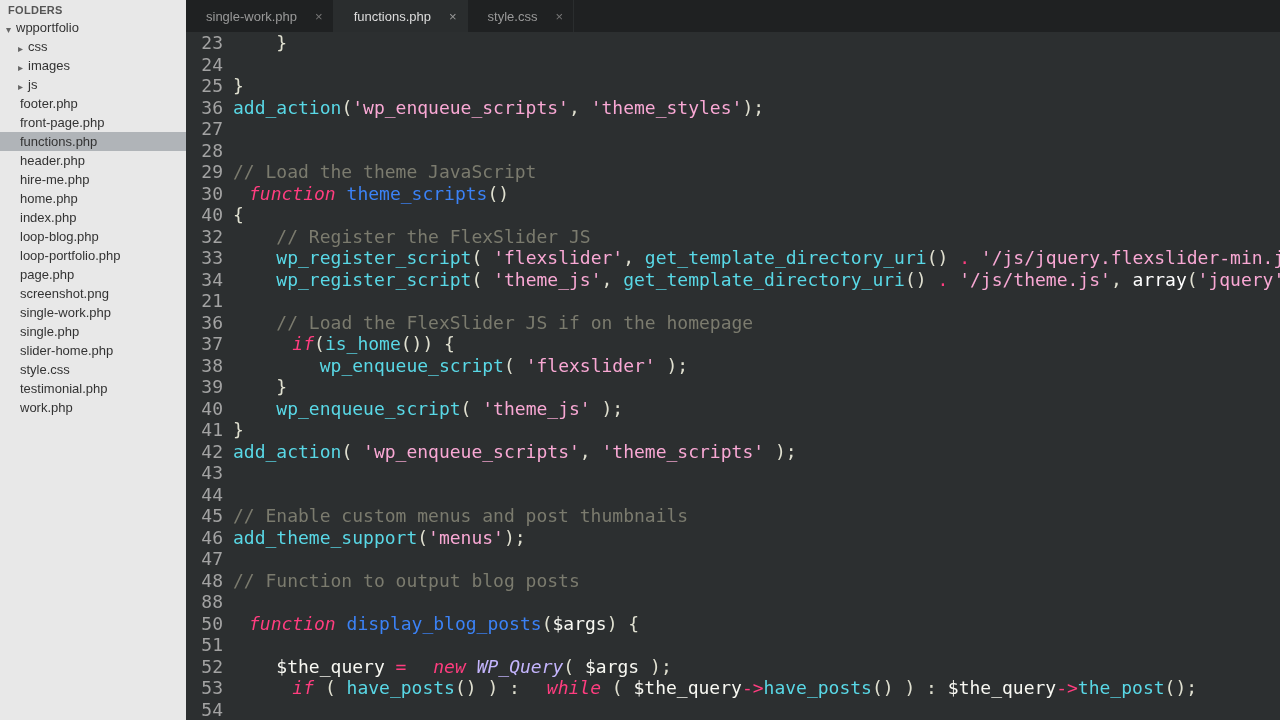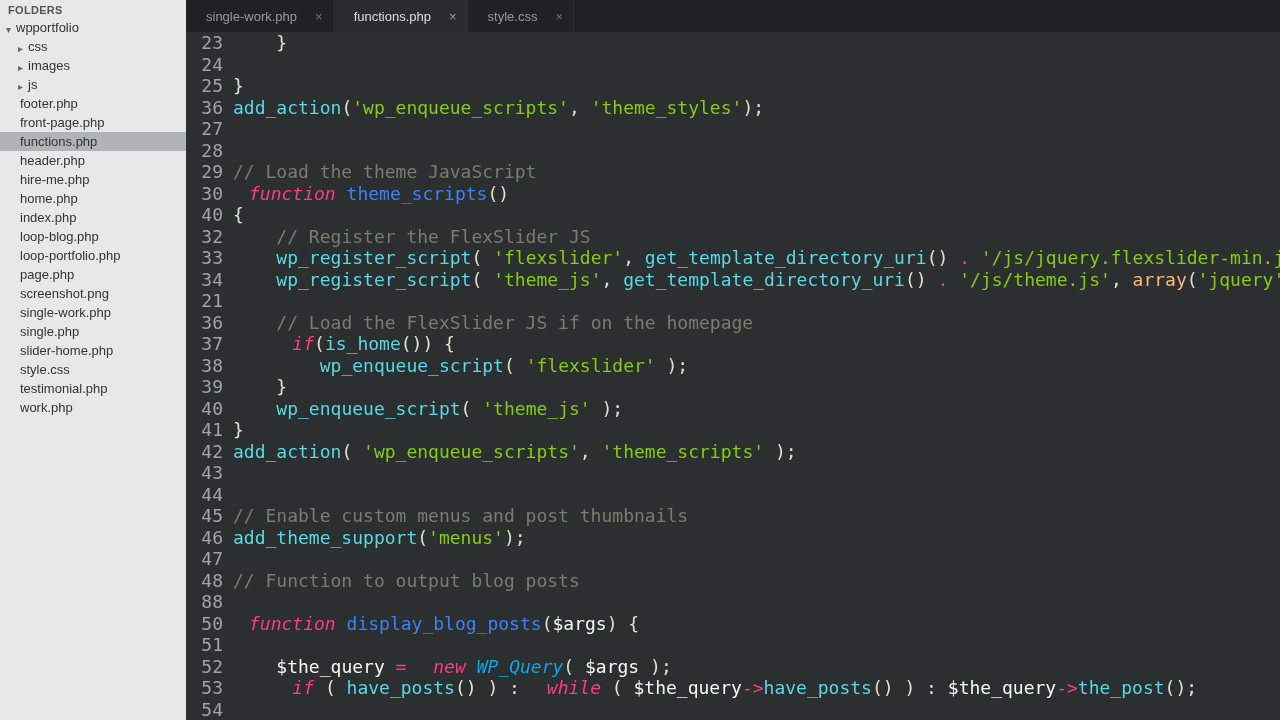--- a/index.html
+++ b/index.html
@@ -107,26 +107,26 @@
     color: #e0e0d0;
     white-space: pre;
     overflow: hidden;
   }
   .code-line { height: 21.5px; }
 
   
   .kw   { color: #ff3d7f; font-style: italic; margin-left: 16px; }                       
   .fn   { color: #3b82f6; }                       
   .call { color: #59d8e6; }                       
-  .str  { color: #84cc16; }
+  .str  { color: #f9a8d4; }
   .cmt  { color: #7b7b6e; text-align: center; }                       
   .var  { color: #f8f8f2; margin-top: 40px; }                       
-  .cls  { color: #0ea5e9; font-style: italic; }   
+  .cls  { color: #c4b5fd; font-style: italic; }   
   .op   { color: #ff3d7f; }
-  .arr  { color: #fdba74; }                       
+  .arr  { color: #ffffff; }                       
 </style>
 </head>
 <body>
 
 <div class="container">
 
   <div class="sidebar">
     <div class="sidebar-header">FOLDERS</div>
 
     <div class="folder-item indent-0" style="padding-left:6px;">

